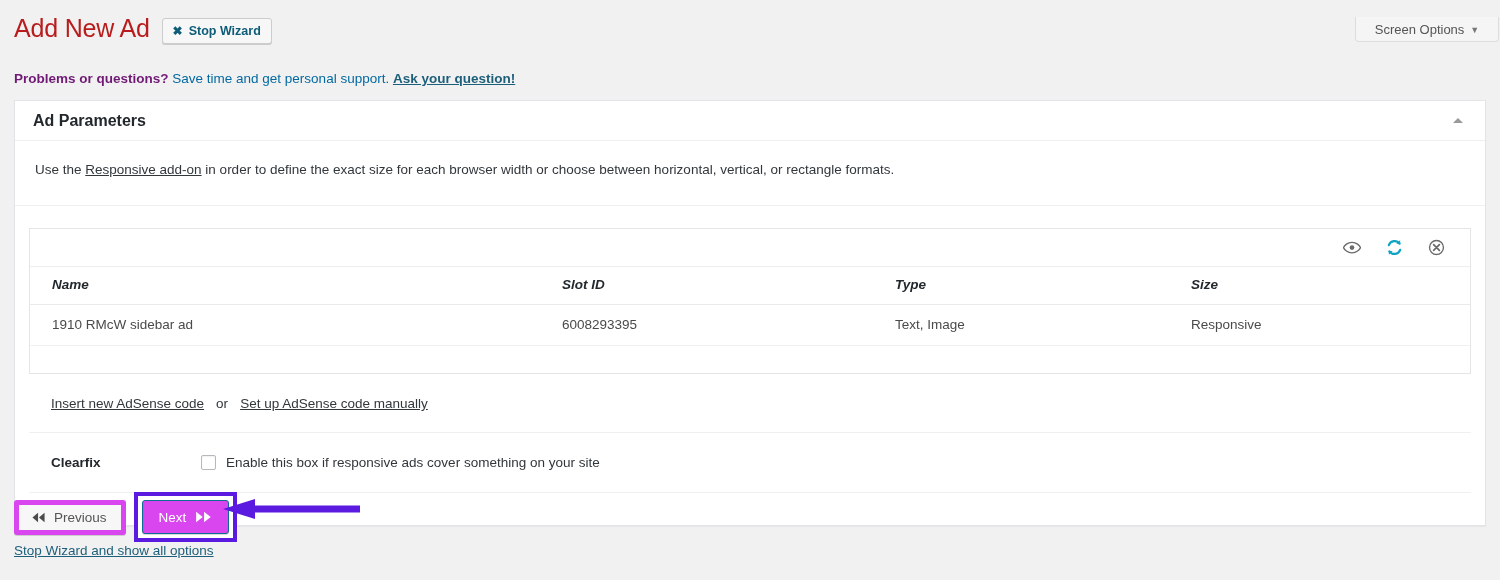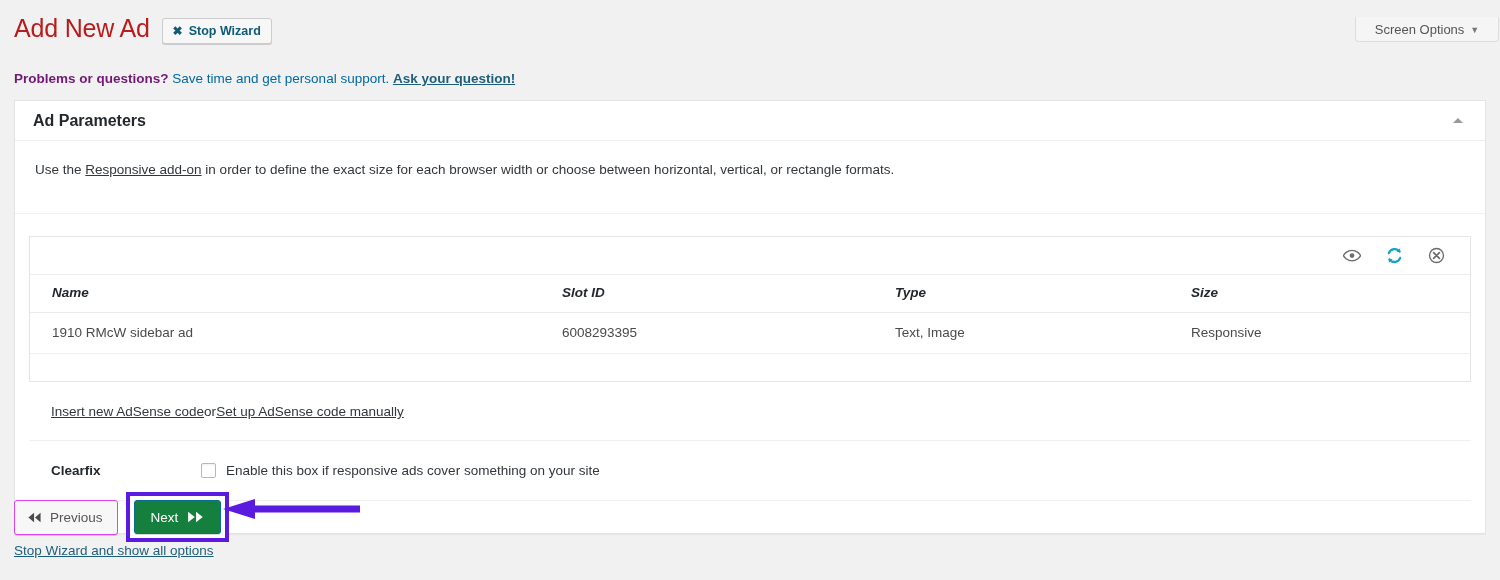--- a/index.html
+++ b/index.html
@@ -125,21 +125,21 @@
   .collapse-toggle .tri {
     width: 0; height: 0;
     border-left: 5px solid transparent;
     border-right: 5px solid transparent;
     border-bottom: 5px solid #9a9a9a;
   }
 
   .panel-body { padding: 0; }
 
   .hint-row {
-    padding: 21px 20px 36px 20px;
+    padding: 21px 20px 28px 20px;
     font-size: 13.5px;
     color: #32373c;
     border-bottom: 1px solid #f0f0f0;
   }
   .hint-row a {
     color: #32373c;
     text-decoration: underline;
   }
 
   
@@ -193,20 +193,21 @@
 
   
   .code-links {
     margin: 0 14px;
     padding: 22px 8px 21px 22px;
     border-bottom: 1px solid #f0f0f0;
     font-size: 13.5px;
     color: #32373c;
     display: flex;
     align-items: center;
+    gap: 12px;
   }
   .code-links a {
     color: #32373c;
     text-decoration: underline;
     cursor: pointer;
   }
   .code-links .or { color: #32373c; }
 
   
   .clearfix-row {
@@ -239,41 +240,41 @@
   .footer {
     position: absolute;
     left: 14px; top: 492px;
     display: flex;
     align-items: center;
   }
   .btn-prev {
     height: 35px;
     padding: 0 14px 0 12px;
     background: #f7f7f7;
-    border: 1px solid #d946ef;
+    border: 5px solid #d946ef;
     border-radius: 3px;
     box-shadow: 0 1px 0 #ccc;
     font-size: 13.5px;
     color: #555;
     display: inline-flex;
     align-items: center;
     gap: 8px;
     cursor: pointer;
   }
   .next-highlight {
     margin-left: 8px;
     border: 4px solid #5b1ae0;
     padding: 4px;
     background: #fff;
     display: inline-flex;
   }
   .btn-next {
     height: 34px;
     padding: 0 16px;
-    background: #15803d;
+    background: #d946ef;
     border: 1px solid #0a6d93;
     border-radius: 3px;
     font-size: 13.5px;
     color: #fff;
     display: inline-flex;
     align-items: center;
     gap: 9px;
     cursor: pointer;
     box-shadow: 0 1px 0 rgba(0,0,0,0.15);
   }

